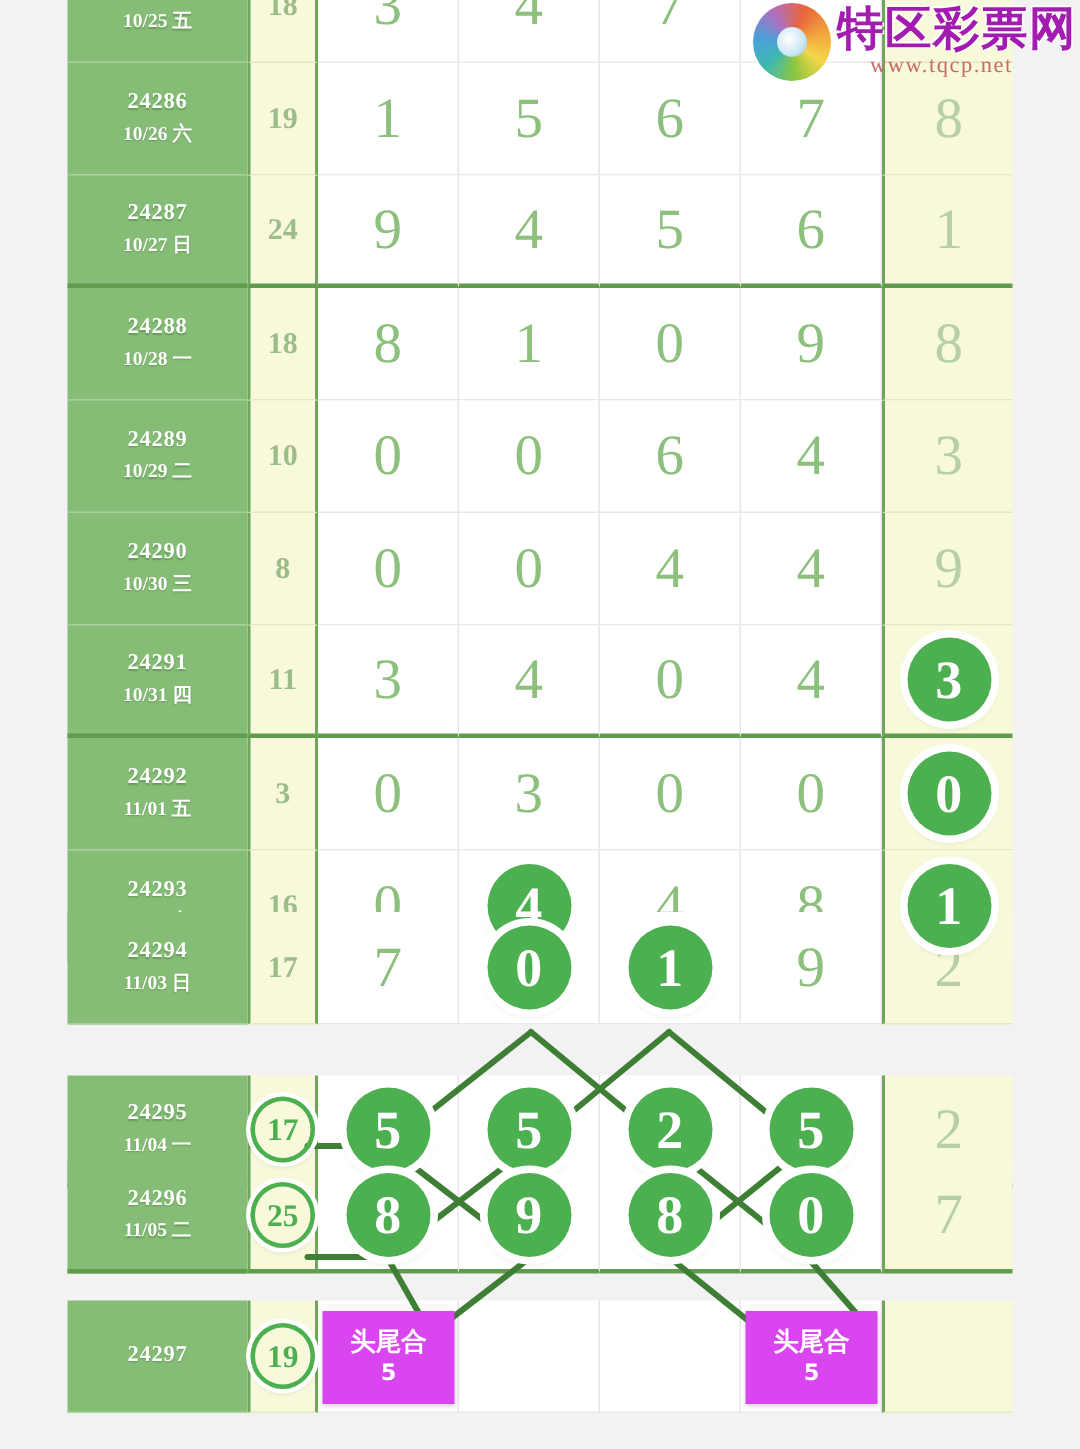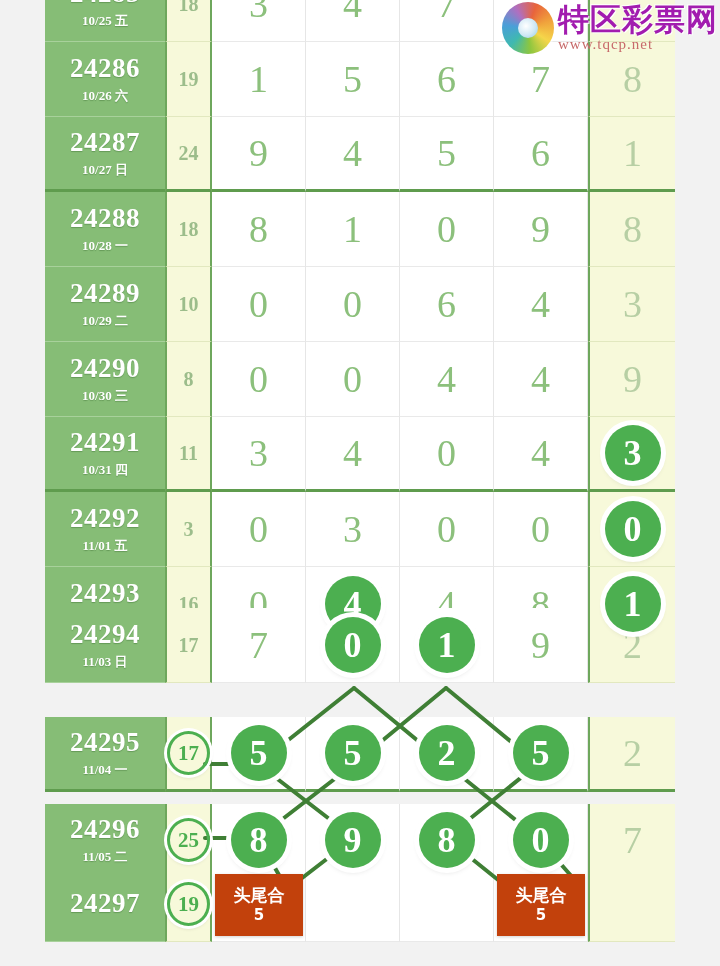--- a/index.html
+++ b/index.html
@@ -10,21 +10,21 @@
   .table{position:absolute;left:45px;top:0;width:630px;height:966px;}
 
   .row{position:relative;height:75px;box-sizing:border-box;}
 
   .cell{position:absolute;top:0;height:100%;box-sizing:border-box;}
 
   
   .c-id{left:0;width:120px;background:#86bd76;color:#ffffff;
         display:flex;flex-direction:column;align-items:center;justify-content:center;
         border-bottom:1px solid #a8d19b;}
-  .c-id .idno{font-size:27px;font-weight:bold;letter-spacing:.5px;
+  .c-id .idno{font-size:15px;font-weight:bold;letter-spacing:.5px;
         text-shadow:0 1px 1px rgba(60,110,50,.45);line-height:1.15;}
   .c-id .iddate{font-size:13px;font-weight:bold;margin-top:3px;
         text-shadow:0 1px 1px rgba(60,110,50,.45);}
 
   
   .c-sum{left:120px;width:47px;background:#f7f9da;color:#9cbd8b;
         display:flex;align-items:center;justify-content:center;
         font-size:20px;font-weight:bold;
         border-left:2px solid #6ea75c;border-right:2px solid #6ea75c;
         border-bottom:1px solid #e2e8bf;}
@@ -52,21 +52,21 @@
         position:relative;z-index:6;}
 
   
   .ring{width:38px;height:38px;border-radius:50%;background:#4caf50;color:#fff;
         font-size:21px;font-weight:bold;display:flex;align-items:center;justify-content:center;
         box-shadow:0 0 0 4px #ffffff,0 2px 4px rgba(0,0,0,.22);position:relative;z-index:6;}
   .ring.hollow{background:transparent;color:#4caf50;border:3px solid #4caf50;
         box-shadow:0 0 0 3px #ffffff,0 2px 4px rgba(0,0,0,.2);}
 
   
-  .tagbox{position:absolute;width:88px;height:62px;background:#c2410c;color:#fff;
+  .tagbox{position:absolute;width:88px;height:62px;background:#d946ef;color:#fff;
         font-family:"DejaVu Sans",sans-serif;display:flex;flex-direction:column;
         align-items:center;justify-content:center;line-height:1.25;z-index:5;
         box-shadow:0 1px 3px rgba(0,0,0,.18);}
   .tagbox .t1{font-size:17px;font-weight:bold;}
   .tagbox .t2{font-size:15px;font-weight:bold;}
 
   
   #links{position:absolute;left:0;top:0;width:720px;height:966px;pointer-events:none;z-index:4;}
 
   
@@ -74,21 +74,21 @@
   .wm .logo{width:52px;height:52px;border-radius:50%;flex:0 0 auto;
         background:conic-gradient(from 20deg,#e8643c,#f0a23c,#f5d64a,#8dc63f,#3fb9b0,#4a9fd8,#b06fc0,#e8643c);
         position:relative;box-shadow:0 0 0 2px rgba(255,255,255,.55);}
   .wm .logo::after{content:"";position:absolute;left:16px;top:16px;width:20px;height:20px;
         border-radius:50%;background:radial-gradient(circle at 40% 40%,#ffffff 0%,#cfe8f5 55%,#8bc9e8 100%);}
   .wm .wmtext{margin-left:4px;display:flex;flex-direction:column;}
   .wm .cn{font-family:"DejaVu Sans",sans-serif;font-size:31px;font-weight:bold;
         color:#a21caf;line-height:1;letter-spacing:1px;
         text-shadow:1px 1px 0 #ffffff,-1px -1px 0 #ffffff;}
   .wm .url{font-family:"Liberation Serif",serif;font-size:15px;color:#c76a6a;
-        letter-spacing:1px;margin-top:1px;}
+        letter-spacing:1px;margin-top:1px;margin-left:22px;}
 </style>
 </head>
 <body>
 
 <div id="app">
 
   <div class="table" id="table">
       <div class="row" style="position: absolute; left: 0px; width: 630px; top: -33px;">
         <div class="cell c-id">
           <div class="idno">24285</div>
@@ -236,21 +236,21 @@
           <div class="ball">5</div>
         </div>
         <div class="cell c-num n2">
           <div class="ball">2</div>
         </div>
         <div class="cell c-num n3">
           <div class="ball">5</div>
         </div>
         <div class="cell c-sp">2</div>
       </div>
-      <div class="row sep-strong" style="position: absolute; left: 0px; width: 630px; top: 804px;">
+      <div class="row sep-strong" style="position: absolute; left: 0px; width: 630px; top: 774px;">
         <div class="cell c-id">
           <div class="idno">24296</div>
           <div class="iddate">11/05 二</div>
         </div>
         <div class="cell c-sum">
           <div class="ring hollow">25</div>
         </div>
         <div class="cell c-num n0">
           <div class="ball">8</div>
         </div>

